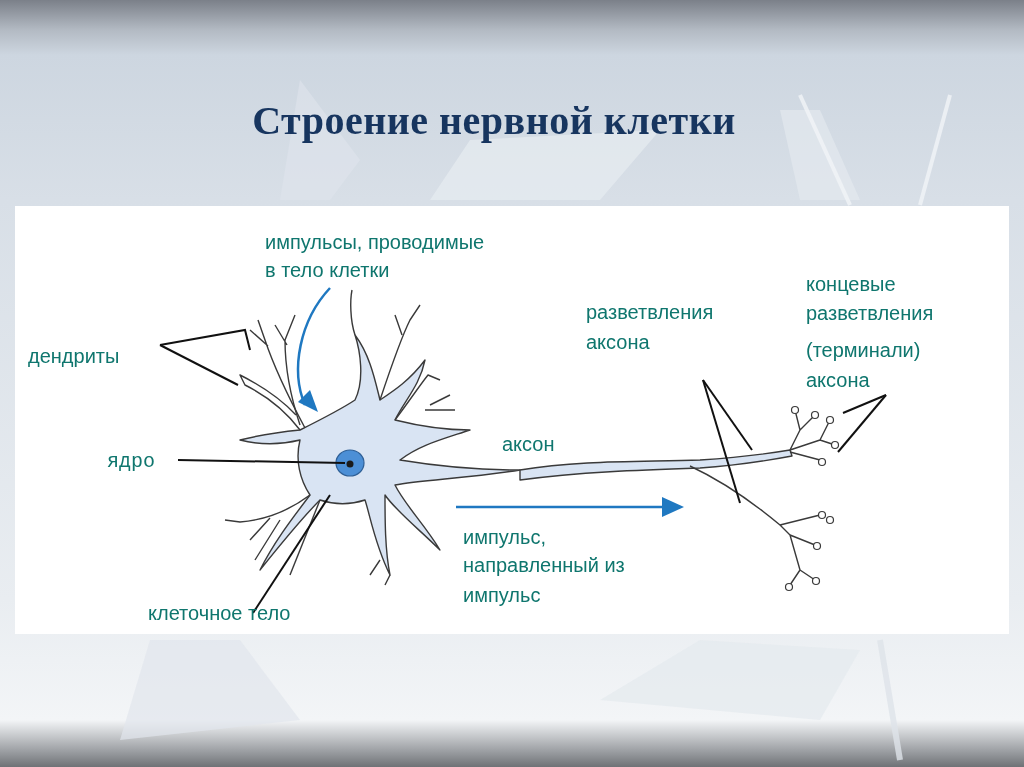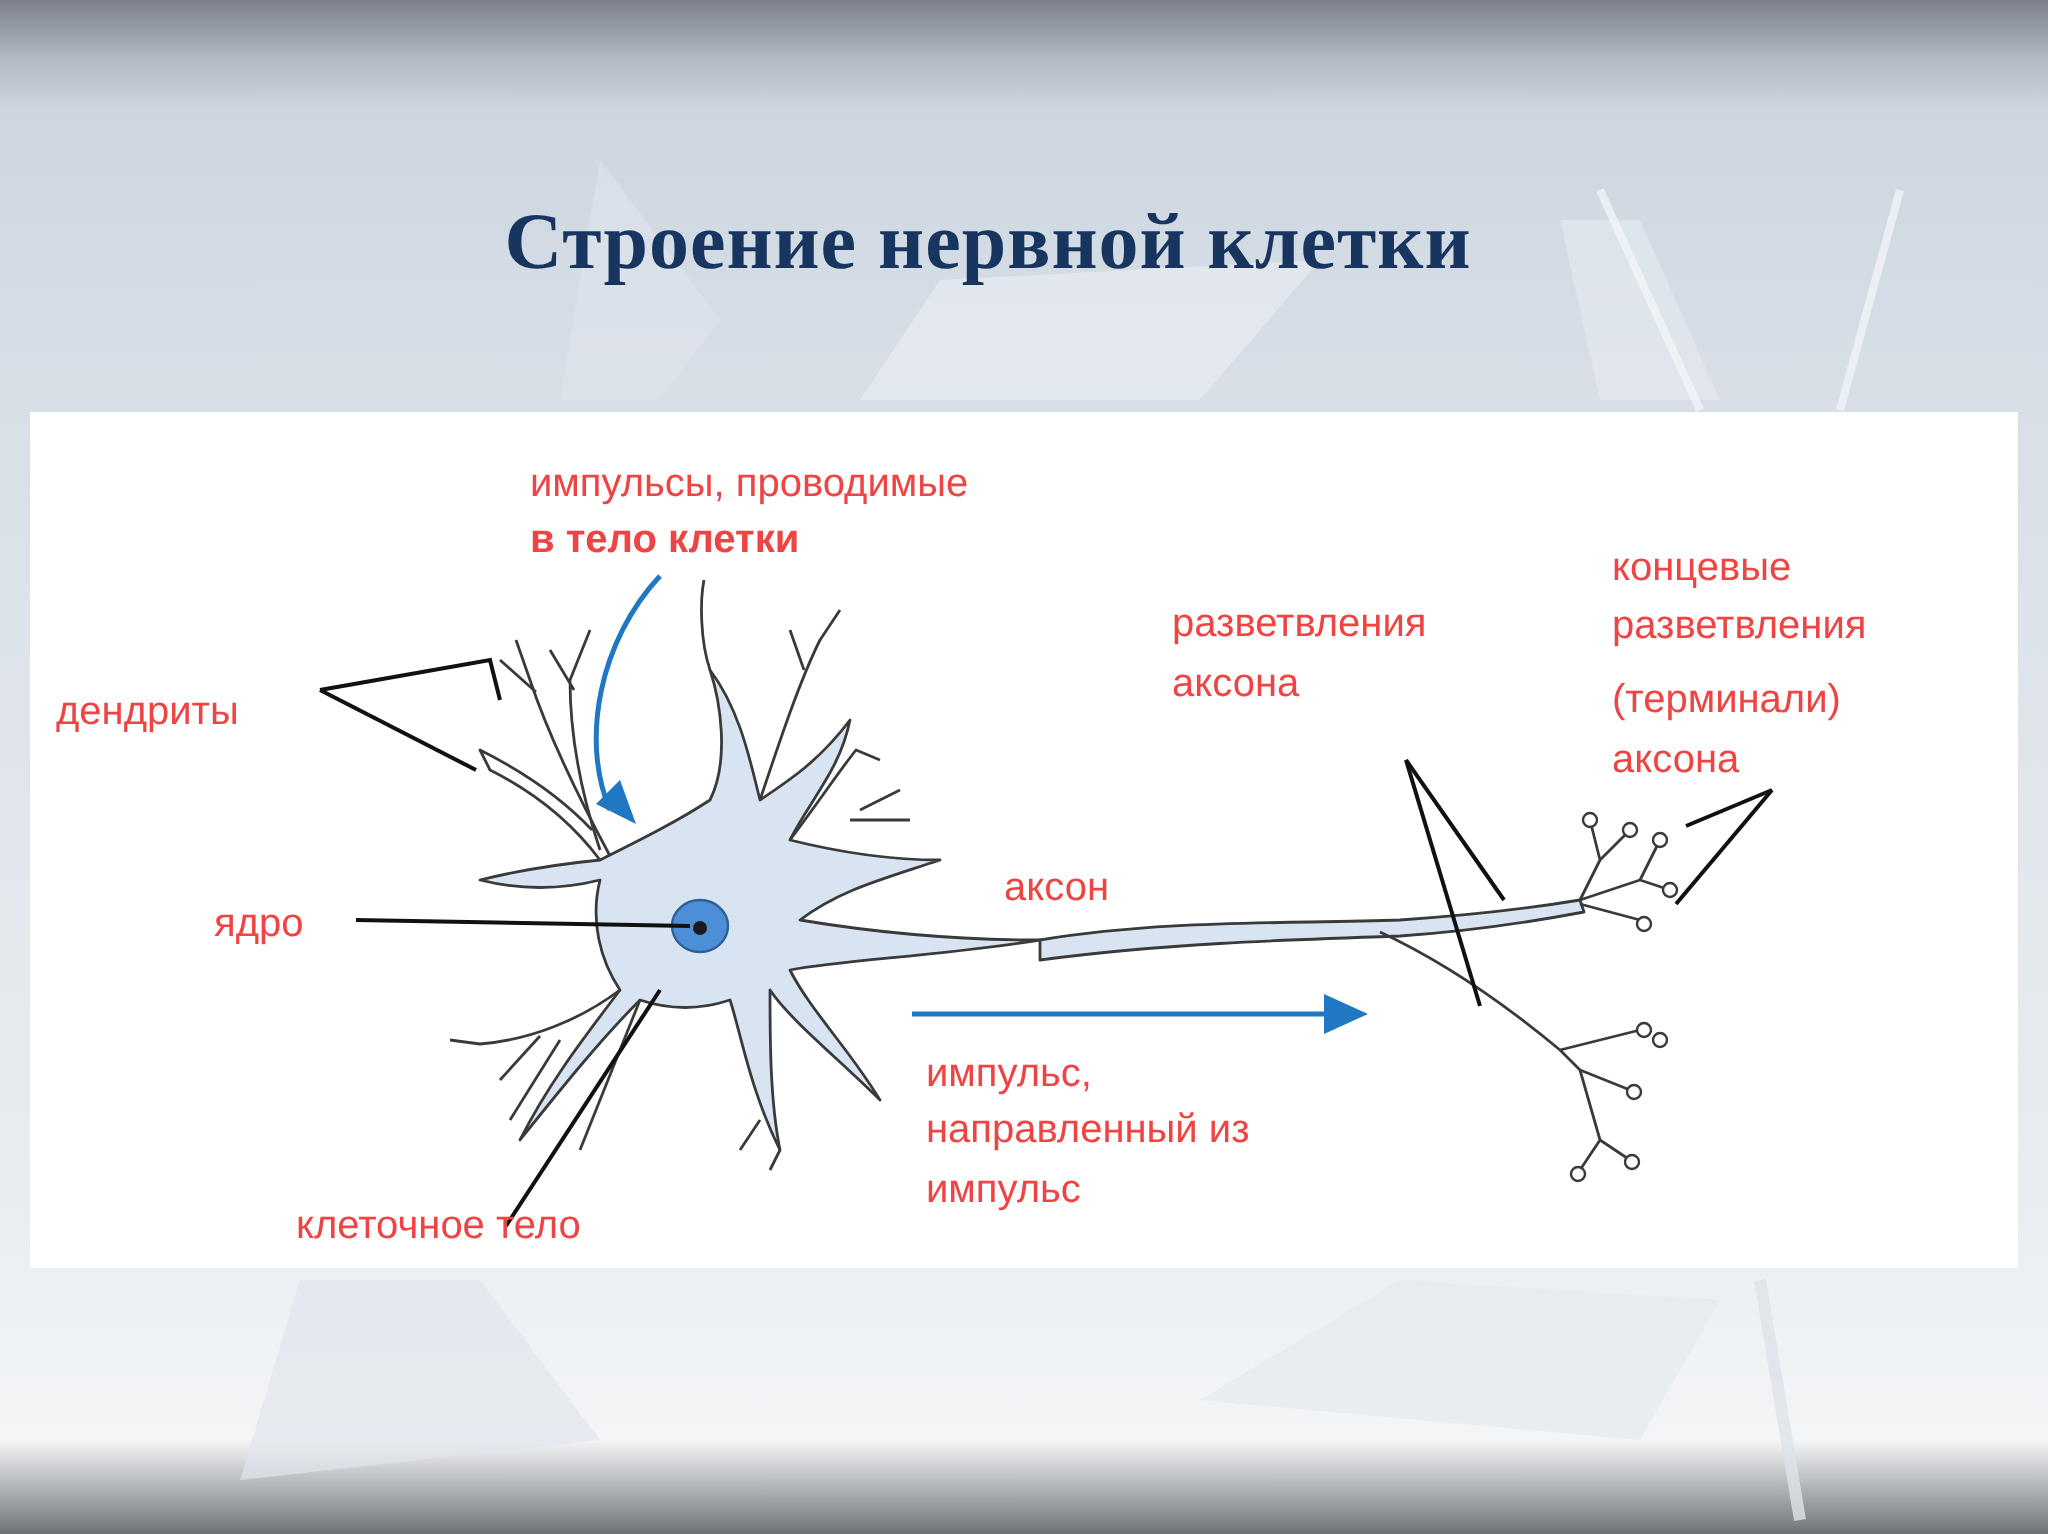--- a/index.html
+++ b/index.html
@@ -14,21 +14,21 @@
     font-family: "Liberation Serif", serif; font-weight: bold; font-size: 40px;
     color: #17355f; letter-spacing: 0.5px;
   }
   .panel {
     position: absolute; left: 15px; top: 206px; width: 994px; height: 428px;
     background: #ffffff;
   }
   .diagram { position: absolute; left: 0; top: 0; width: 1024px; height: 767px; }
   .lbl {
     position: absolute; font-family: "Liberation Sans", sans-serif; font-size: 20px;
-    color: #ef4444; line-height: 24px; white-space: nowrap;
+    color: #0f766e; line-height: 24px; white-space: nowrap;
   }
 </style>
 </head>
 <body>
 
 <svg class="bg-shapes" viewBox="0 0 1024 767">
   <polygon points="150,640 240,640 300,720 120,740" fill="#e1e6ec" opacity="0.7"></polygon>
   <polygon points="600,700 700,640 860,650 820,720" fill="#e4e9ee" opacity="0.7"></polygon>
   <polygon points="780,110 820,110 860,200 800,200" fill="#e6ebf0" opacity="0.6"></polygon>
   <polygon points="300,80 360,160 330,200 280,200" fill="#dfe5ec" opacity="0.6"></polygon>
@@ -98,23 +98,23 @@
     <path d="M178,460 L345,463"></path>
     <path d="M253,613 L330,495"></path>
     <path d="M703,380 L752,450"></path>
     <path d="M703,380 L740,503"></path>
     <path d="M886,395 L843,413"></path>
     <path d="M886,395 L838,452"></path>
   </g>
 </svg>
 
 <div class="lbl" style="left:265px; top:230px;">импульсы, проводимые</div>
-<div class="lbl" style="left:265px; top:258px;font-weight:bold;">в тело клетки</div>
+<div class="lbl" style="left:265px; top:258px;">в тело клетки</div>
 <div class="lbl" style="left:28px; top:333px;margin-top:11px;">дендриты</div>
-<div class="lbl" style="left:107px; top:450px;">ядро</div>
+<div class="lbl" style="left:107px; top:450px;font-family:Liberation Mono, monospace;">ядро</div>
 <div class="lbl" style="left:148px; top:601px;">клеточное тело</div>
 <div class="lbl" style="left:502px; top:432px;">аксон</div>
 <div class="lbl" style="left:463px; top:525px;">импульс,</div>
 <div class="lbl" style="left:463px; top:553px;">направленный из</div>
 <div class="lbl" style="left:463px; top:583px;">импульс</div>
 <div class="lbl" style="left:586px; top:300px;">разветвления</div>
 <div class="lbl" style="left:586px; top:330px;">аксона</div>
 <div class="lbl" style="left:806px; top:272px;">концевые</div>
 <div class="lbl" style="left:806px; top:301px;">разветвления</div>
 <div class="lbl" style="left:806px; top:338px;">(терминали)</div>

